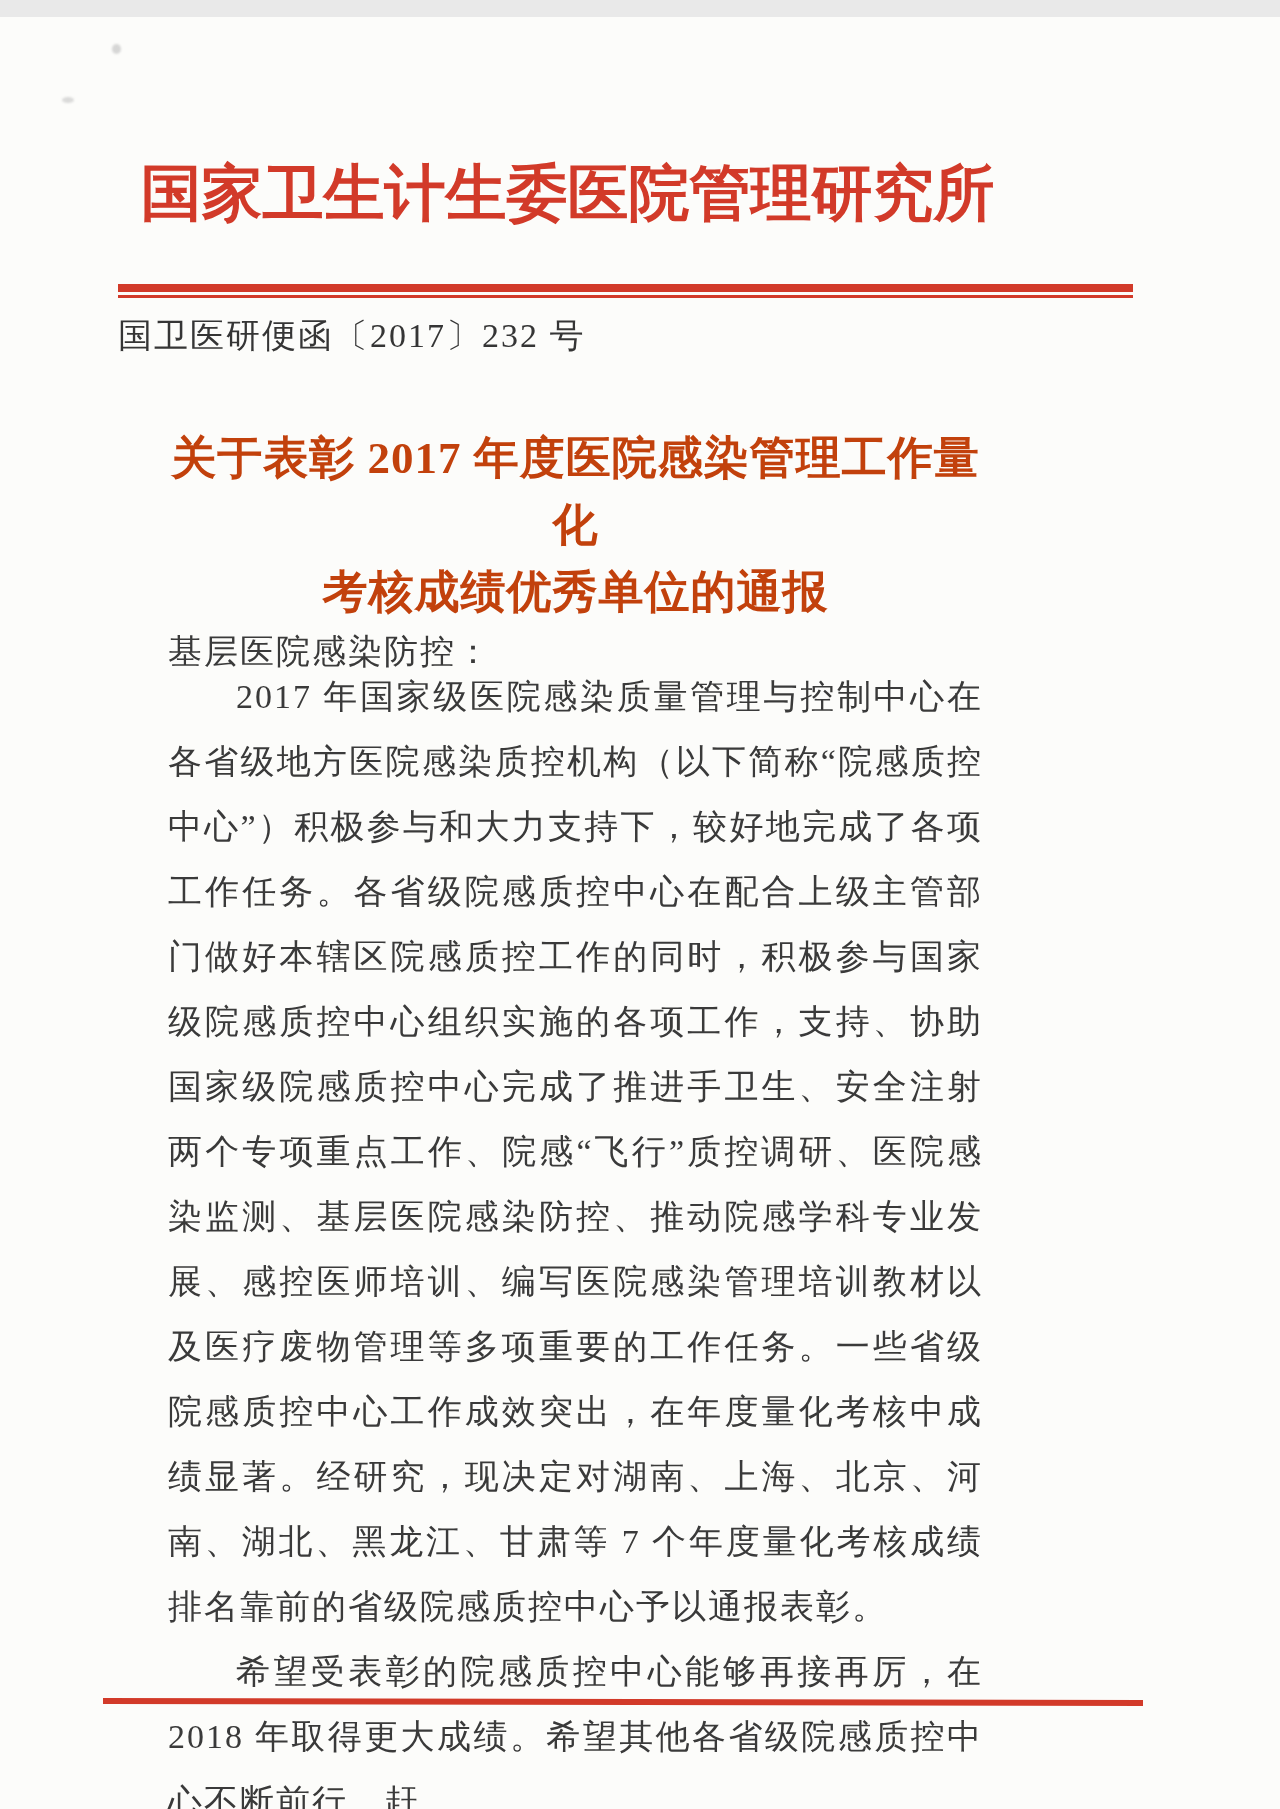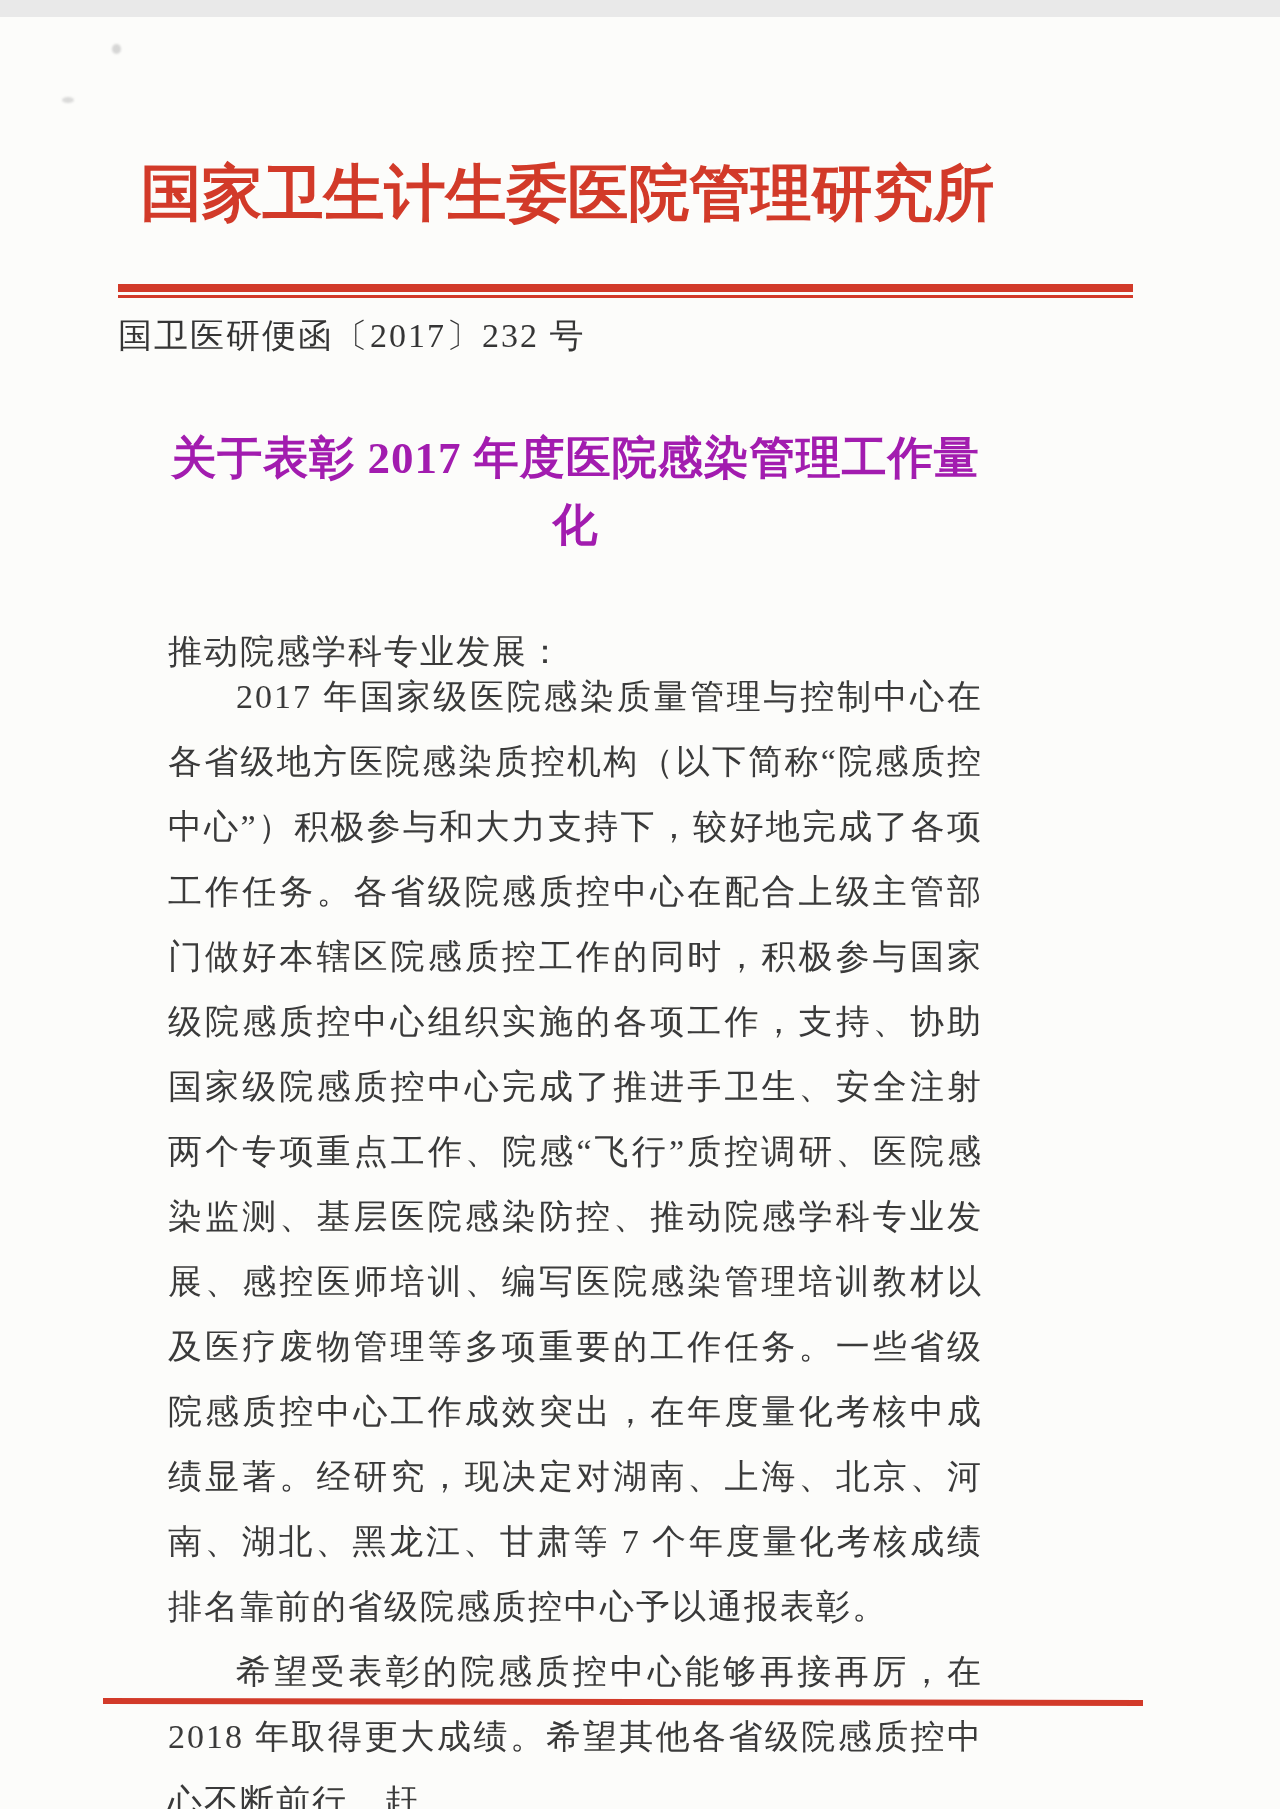--- a/index.html
+++ b/index.html
@@ -78,21 +78,21 @@
   }
   
   .title {
     position: absolute;
     top: 408px;
     left: 50px;
     width: 815px;
     text-align: center;
     font-size: 45px;
     font-weight: bold;
-    color: #a21caf;
+    color: #c2410c;
     line-height: 67px;
     letter-spacing: 1px;
   }
   
   .salutation {
     position: absolute;
     top: 612px;
     left: 50px;
     width: 815px;
     font-size: 34px;
@@ -160,23 +160,24 @@
     <div class="red-rule">
       <div class="thick"></div>
       <div class="gap"></div>
       <div class="thin"></div>
     </div>
 
     <div class="doc-number">国卫医研便函〔2017〕232 号</div>
 
     <div class="title">
       <div>关于表彰 2017 年度医院感染管理工作量化</div>
+      <div>考核成绩优秀单位的通报</div>
     </div>
 
-    <div class="salutation">推动院感学科专业发展：</div>
+    <div class="salutation">基层医院感染防控：</div>
 
     <div class="body-text">
       <p>2017 年国家级医院感染质量管理与控制中心在各省级地方医院感染质控机构（以下简称“院感质控中心”）积极参与和大力支持下，较好地完成了各项工作任务。各省级院感质控中心在配合上级主管部门做好本辖区院感质控工作的同时，积极参与国家级院感质控中心组织实施的各项工作，支持、协助国家级院感质控中心完成了推进手卫生、安全注射两个专项重点工作、院感“飞行”质控调研、医院感染监测、基层医院感染防控、推动院感学科专业发展、感控医师培训、编写医院感染管理培训教材以及医疗废物管理等多项重要的工作任务。一些省级院感质控中心工作成效突出，在年度量化考核中成绩显著。经研究，现决定对湖南、上海、北京、河南、湖北、黑龙江、甘肃等 7 个年度量化考核成绩排名靠前的省级院感质控中心予以通报表彰。</p>
       <p>希望受表彰的院感质控中心能够再接再厉，在 2018 年取得更大成绩。希望其他各省级院感质控中心不断前行、赶</p>
     </div>
 
   </div>
 
   <div class="bottom-rule"></div>
   <div class="scan-edge"></div>

